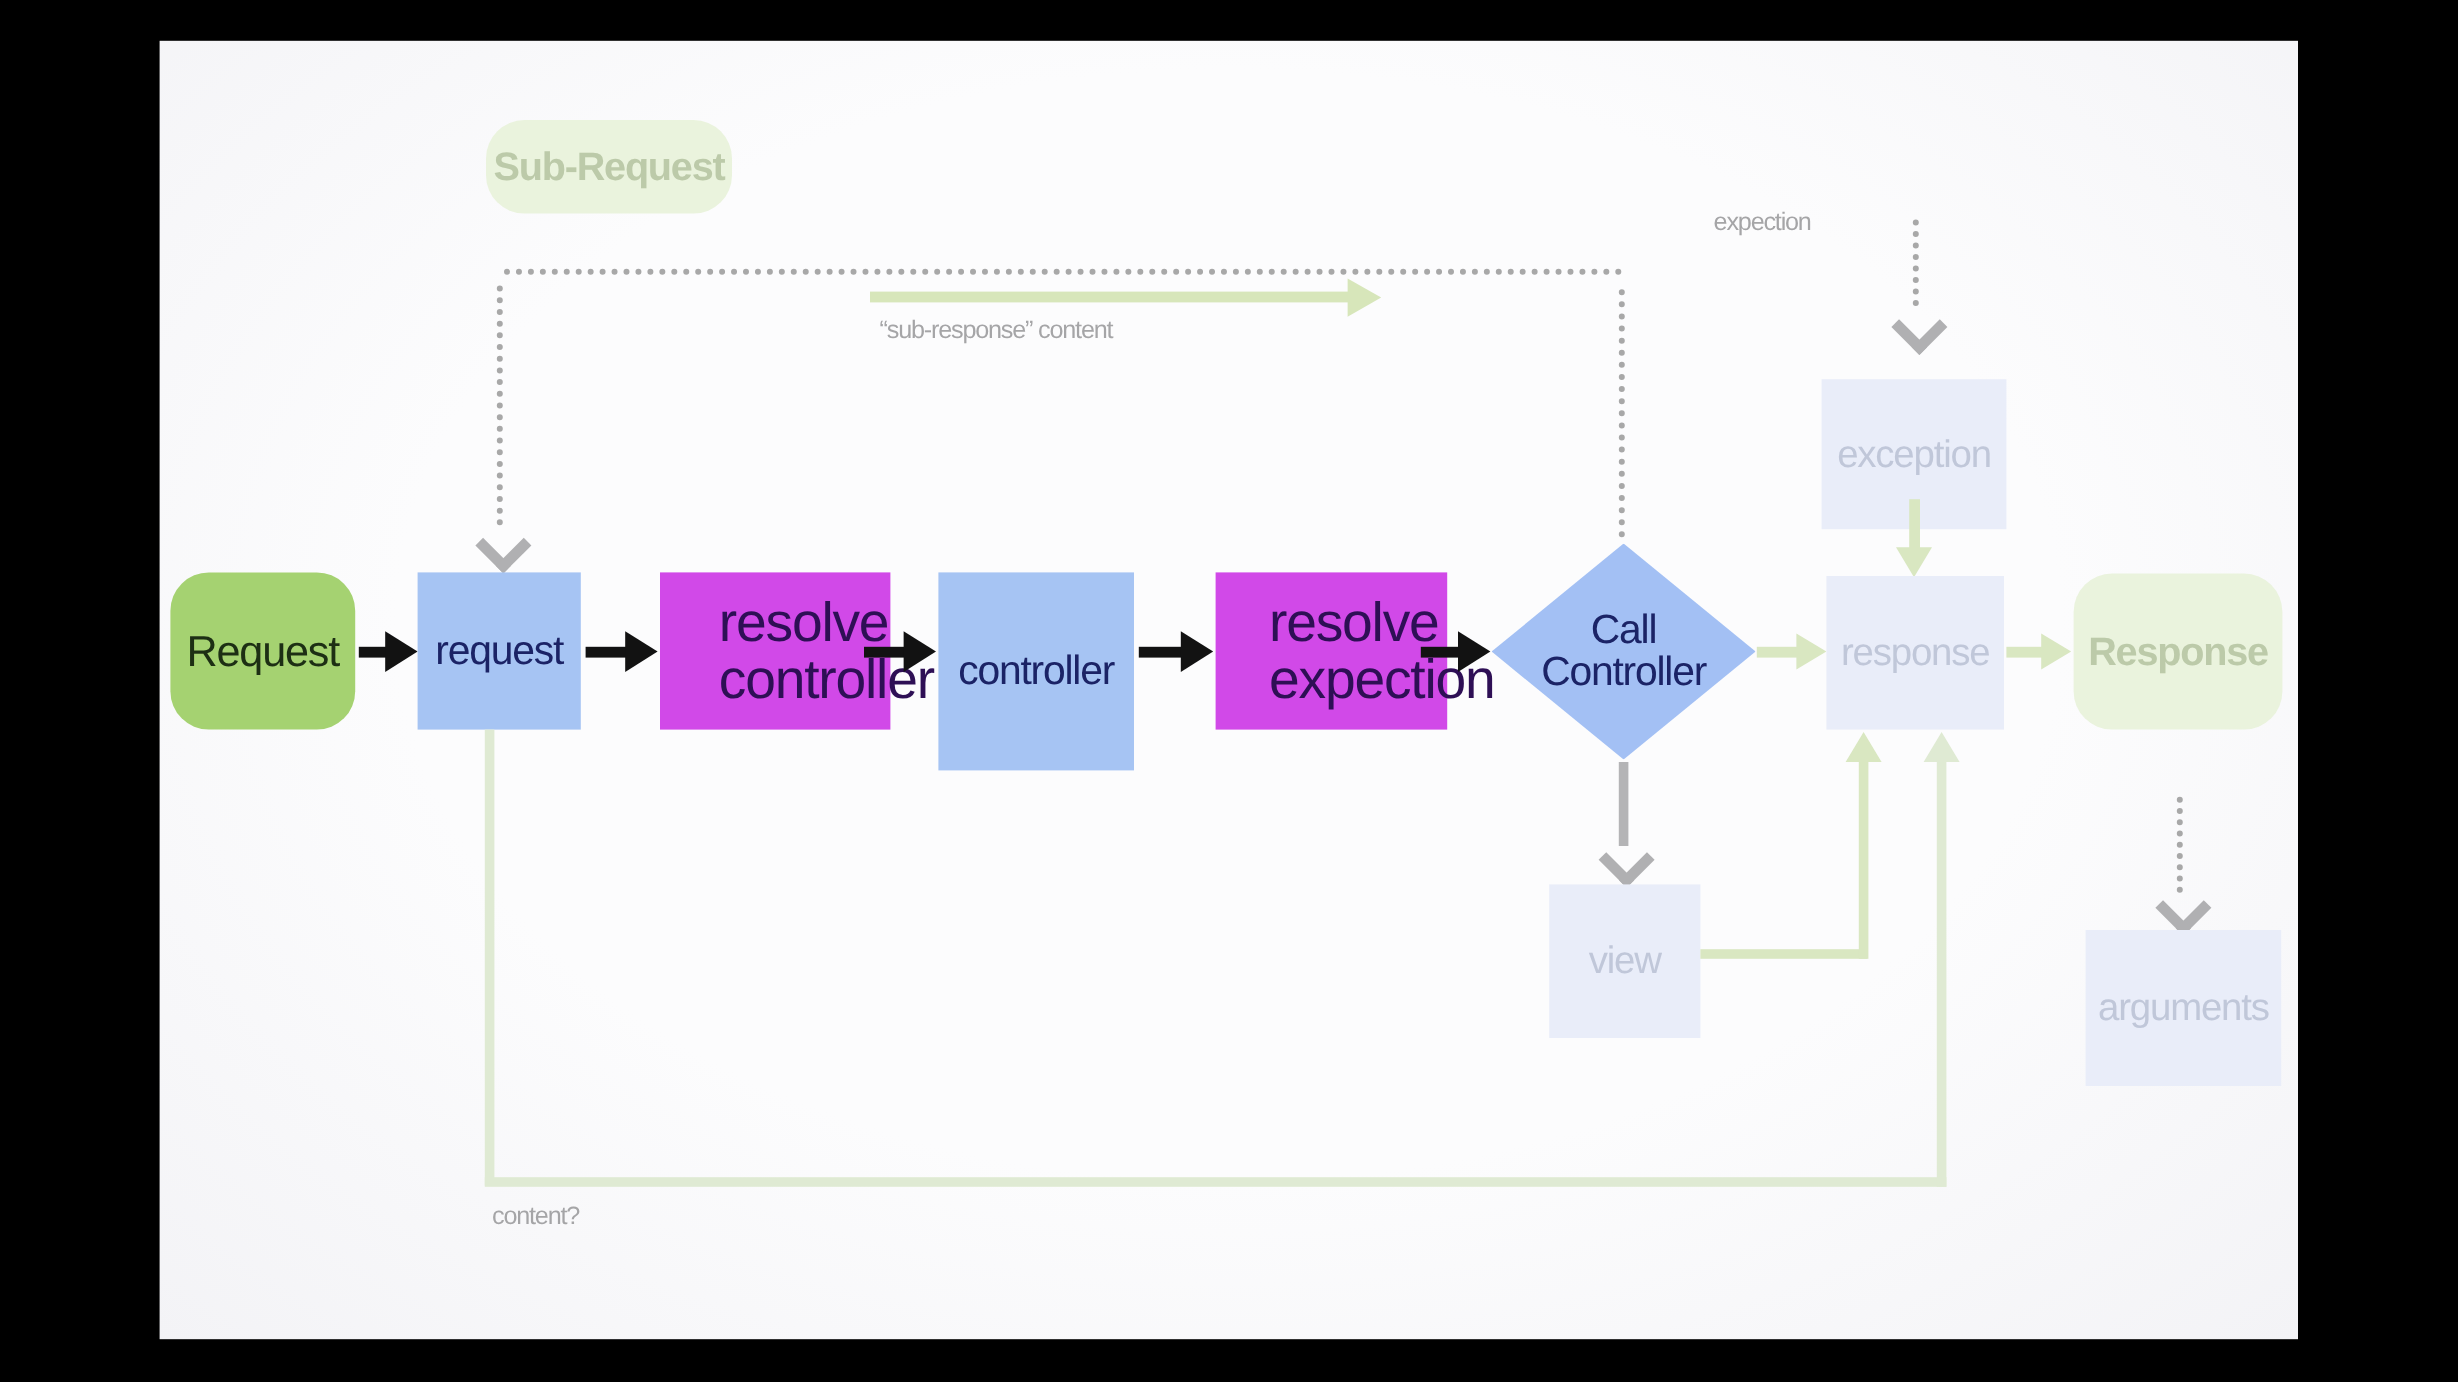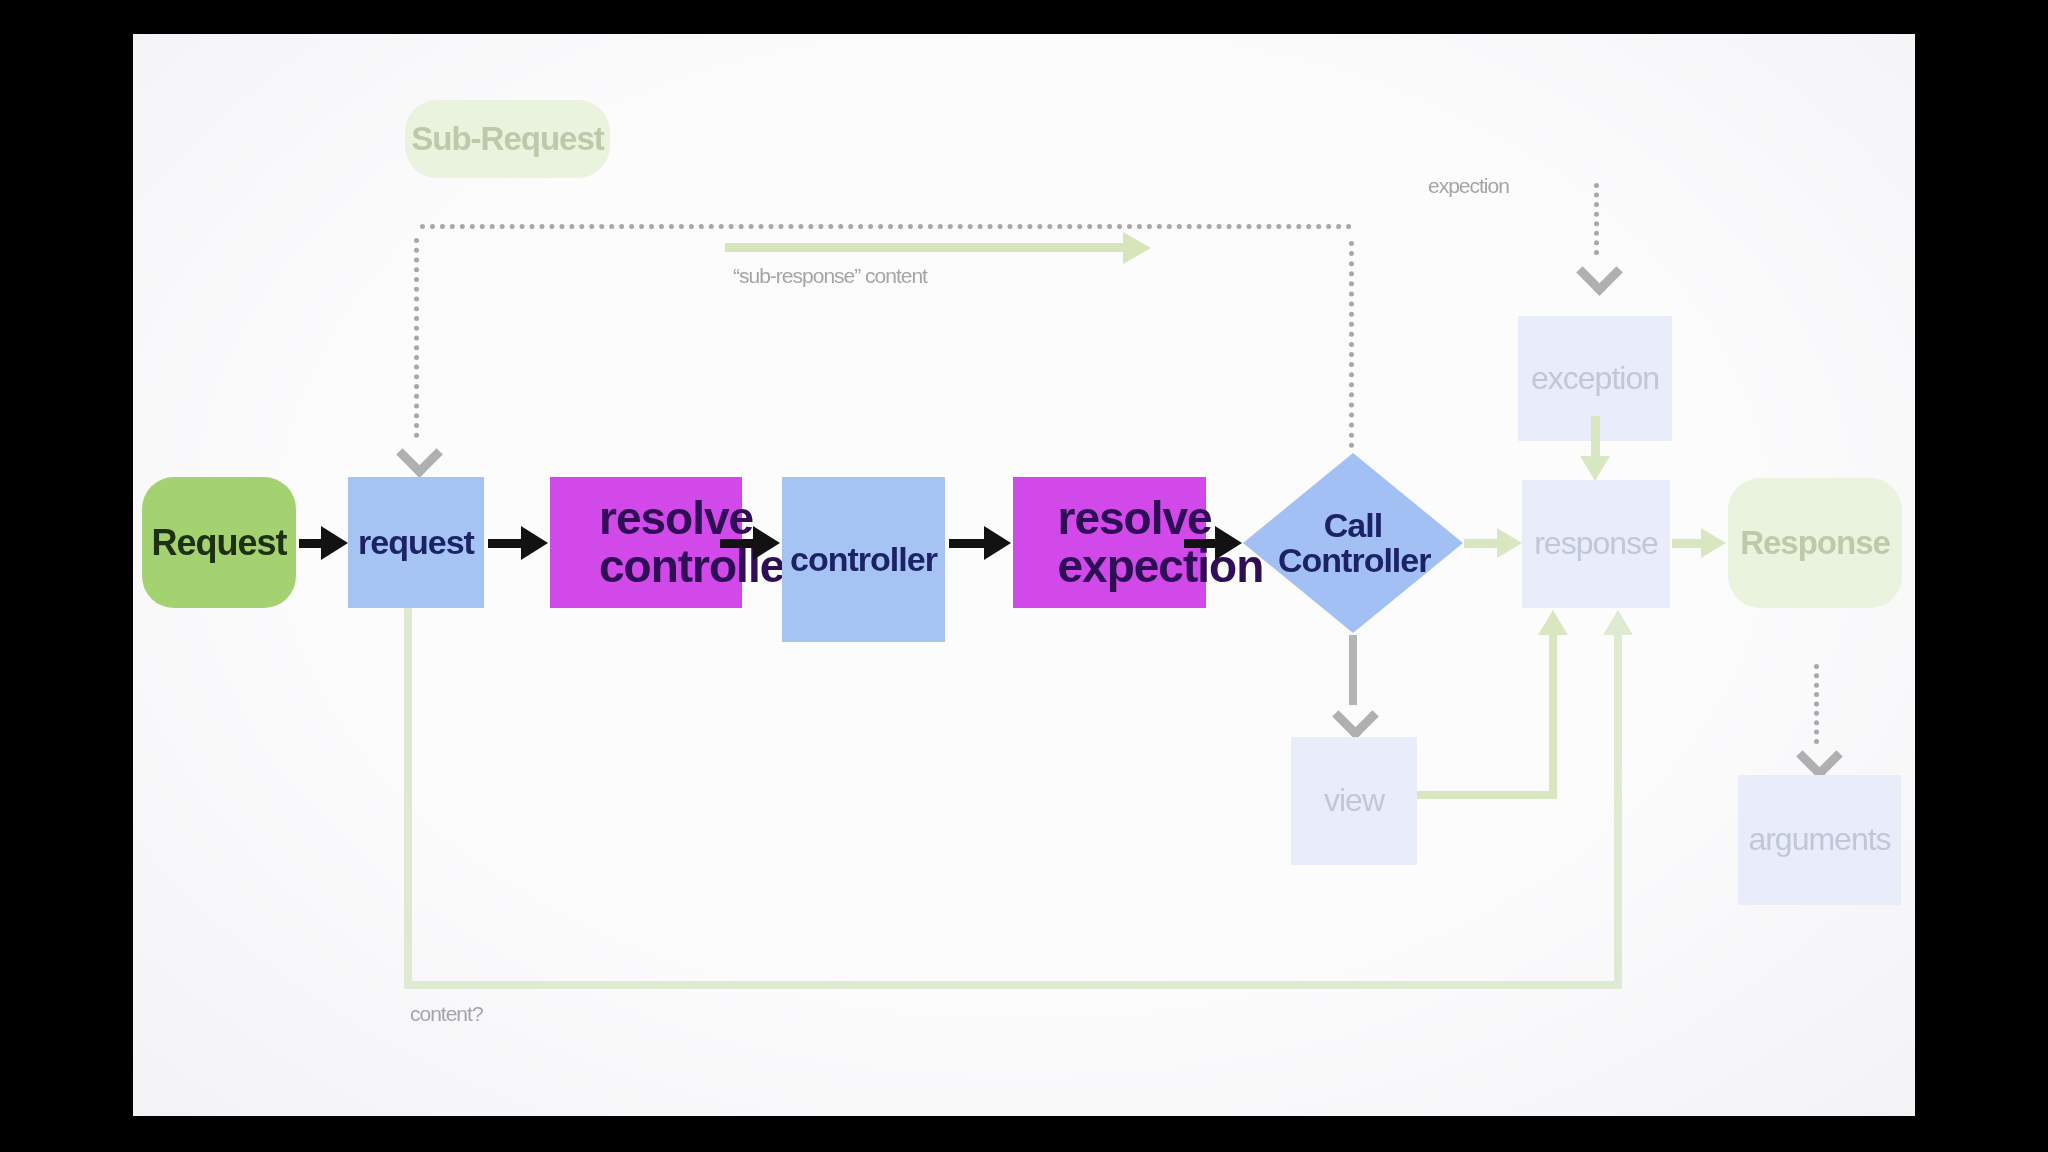--- a/index.html
+++ b/index.html
@@ -5,21 +5,21 @@
   html,body{margin:0;padding:0;background:#000;width:2048px;height:1152px;overflow:hidden;
     font-family:"Liberation Sans","DejaVu Sans",sans-serif;}
   .stage{position:absolute;left:0;top:0;width:2048px;height:1152px;background:#000;}
   .canvas{position:absolute;left:133px;top:34px;width:1782px;height:1082px;
     background:radial-gradient(ellipse at 50% 45%, #fcfcfd 55%, #f3f3f6 100%);}
   
   .abs{position:absolute;}
   .node{display:flex;align-items:center;justify-content:center;text-align:center;
     letter-spacing:-1px;line-height:1.04;}
   .rounded{border-radius:32px;}
-  .t-dark{font-weight:700;}
+  .t-dark{font-weight:400;}
   
   .n-green{background:#a5d271;color:#1d2f14;font-size:36px;}
   .n-blue{background:#a6c4f3;color:#1b2366;font-size:34px;}
   .n-magenta{background:#d149e8;color:#2e0f55;font-size:46px;padding-left:26px;}
   
   .n-fgreen{background:#eaf3dd;color:#bccaa9;font-size:33px;font-weight:600;}
   .n-fblue{background:#e9edf9;color:#c0c7d9;font-size:32px;font-weight:500;}
   .diamond{clip-path:polygon(50% 0,100% 50%,50% 100%,0 50%);background:#a3c0f4;}
   
   .bline{height:9px;background:#121212;}

